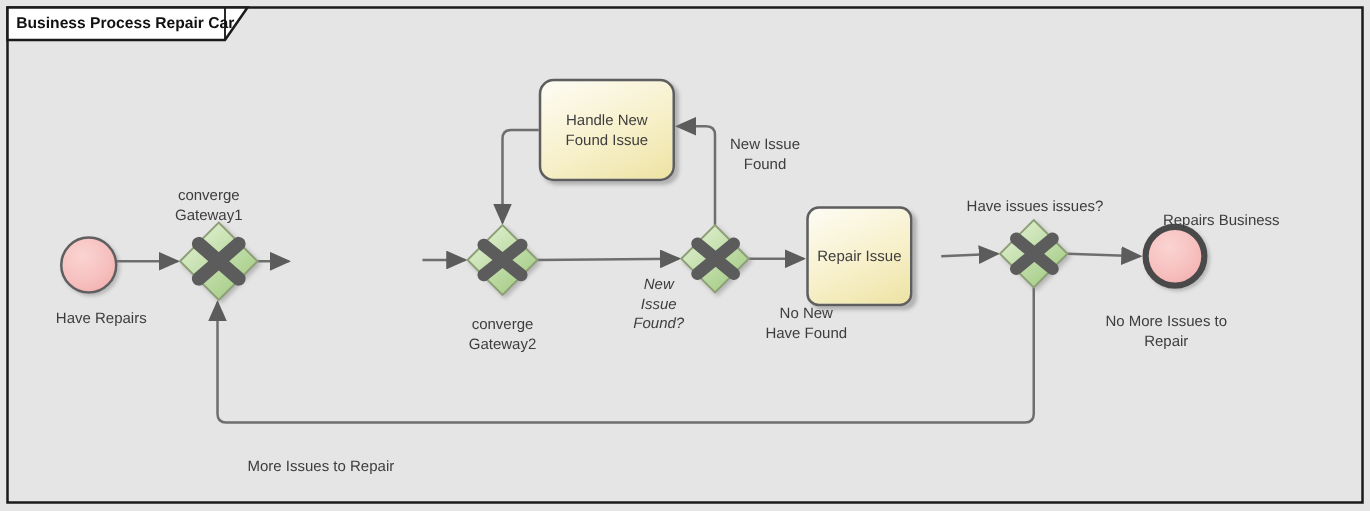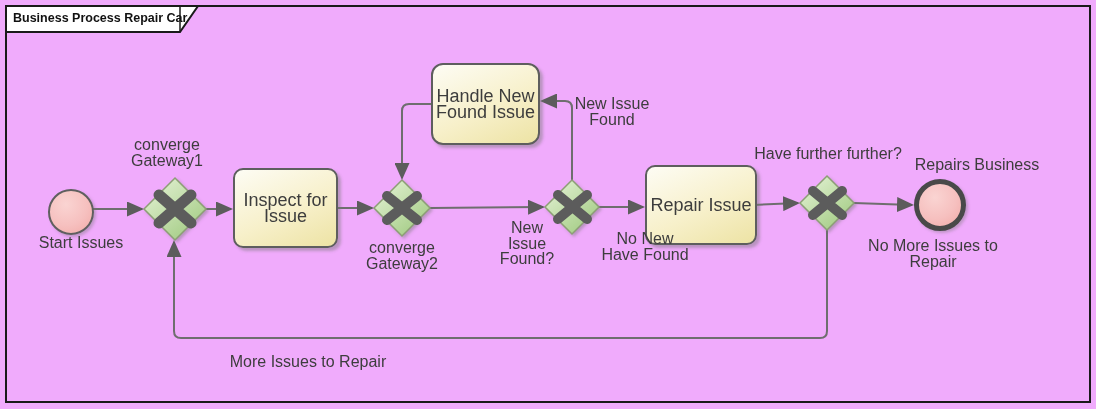--- a/index.html
+++ b/index.html
@@ -1,32 +1,32 @@
 <!DOCTYPE html>
 <html><head>
 <meta charset="utf-8">
 <style>
   html,body{margin:0;padding:0;background:#fff;}
   .canvas{
-    position:relative;width:1096px;height:409px;background:#f0abfc;overflow:hidden;
+    position:relative;width:1096px;height:409px;background:#e5e5e5;overflow:hidden;
     font-family:"Liberation Sans",sans-serif;color:#3d3d3d;
   }
   .layer{position:absolute;left:0;top:0;}
   .lbl{
-    position:absolute;font-size:16px;line-height:15.5px;color:#3d3d3d;
-    text-align:center;white-space:pre-line;pointer-events:none;
+    position:absolute;font-size:12px;line-height:15.5px;color:#3d3d3d;
+    text-align:center;white-space:pre-line;pointer-events:none;margin-top:12px;
   }
-  .lbl.left{text-align:center;}
+  .lbl.left{text-align:left;}
   .task{
     position:absolute;box-sizing:border-box;
     border:2px solid #5e5e5e;border-radius:10px;
     background:linear-gradient(155deg,#fdfcf4 0%,#f7f0ca 55%,#ede3a4 100%);
     box-shadow:3px 3px 3px rgba(120,120,120,.45);
     display:flex;align-items:center;justify-content:center;
-    font-size:18px;line-height:16px;text-align:center;white-space:pre-line;
+    font-size:12px;line-height:16px;text-align:center;white-space:pre-line;
   }
   .event{
     position:absolute;box-sizing:content-box;border-radius:50%;
     background:radial-gradient(circle at 38% 32%,#fad4d2 0%,#f6c0bf 55%,#f1a9a6 100%);
     box-shadow:2px 2px 3px rgba(120,120,120,.4);
   }
   .event.start{width:42px;height:42px;border:2.5px solid #5f5f5f;}
   .event.end{width:42px;height:42px;border:5px solid #494949;}
   .gw-shape{filter:drop-shadow(2px 2px 1.5px rgba(120,120,120,.45));}
   .title-tab-text{
@@ -83,40 +83,37 @@
       <polygon class="gw-shape" points="800,203 827,176 854,203 827,230" fill="url(#gwGrad)" stroke="#8c9e75" stroke-width="1.5"></polygon>
       <path d="M 813 191 L 842 215 M 813 215 L 842 191" stroke="#5c5c5c" stroke-width="10" stroke-linecap="round" fill="none"></path>
     </g>
   </svg>
 
   <div class="title-tab-text">Business Process Repair Car</div>
 
   <div class="event start" style="left:48px;top:189px;"></div>
   <div class="event end" style="left:914px;top:179px;"></div>
 
-  <div class="task" style="left:233px;top:168px;width:105px;height:80px;">
-    <span>Inspect for Issue</span>
-  </div>
   <div class="task" style="left:431px;top:63px;width:109px;height:82px;border-radius:12px;">
     <span>Handle New
 Found Issue</span>
   </div>
-  <div class="task" style="left:645px;top:165px;width:112px;height:80px;">
+  <div class="task" style="left:645px;top:165px;width:85px;height:80px;">
     <span>Repair Issue</span>
   </div>
 
   <div class="lbl" style="left:117px;top:137px;width:100px;">converge
 Gateway1</div>
-  <div class="lbl" style="left:31px;top:235px;width:100px;">Start Issues</div>
+  <div class="lbl" style="left:31px;top:235px;width:100px;">Have Repairs</div>
   <div class="lbl" style="left:352px;top:240px;width:100px;">converge
 Gateway2</div>
-  <div class="lbl" style="left:487px;top:220px;width:80px;">New
+  <div class="lbl" style="left:487px;top:208px;width:80px;font-style:italic;">New
 Issue
 Found?</div>
-  <div class="lbl" style="left:753px;top:146px;width:150px;">Have further further?</div>
+  <div class="lbl" style="left:753px;top:146px;width:150px;">Have issues issues?</div>
   <div class="lbl" style="left:902px;top:157px;width:150px;">Repairs Business</div>
   <div class="lbl" style="left:858px;top:238px;width:150px;">No More Issues to
 Repair</div>
 
   <div class="lbl" style="left:571px;top:96px;width:82px;">New Issue
 Found</div>
   <div class="lbl" style="left:595px;top:231px;width:100px;">No New
 Have Found</div>
   <div class="lbl left" style="left:198px;top:354px;width:220px;">More Issues to Repair</div>
 

